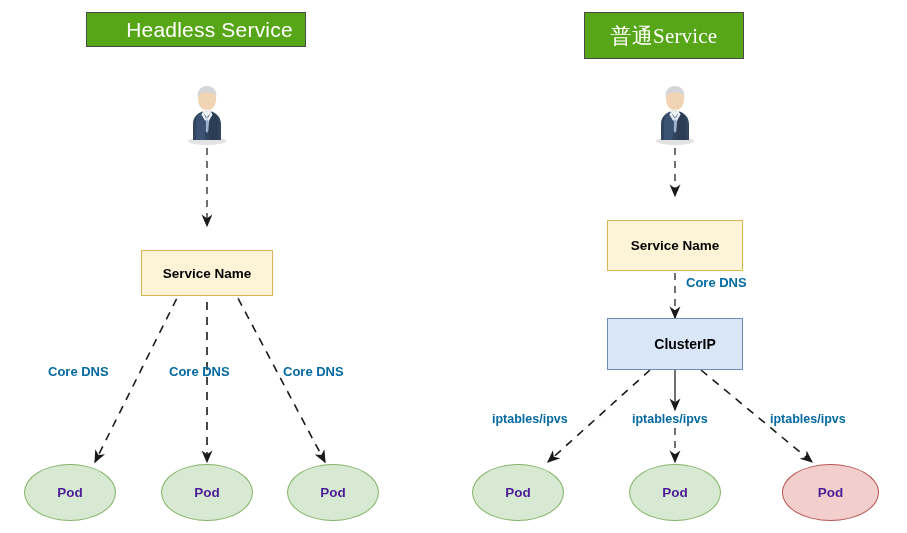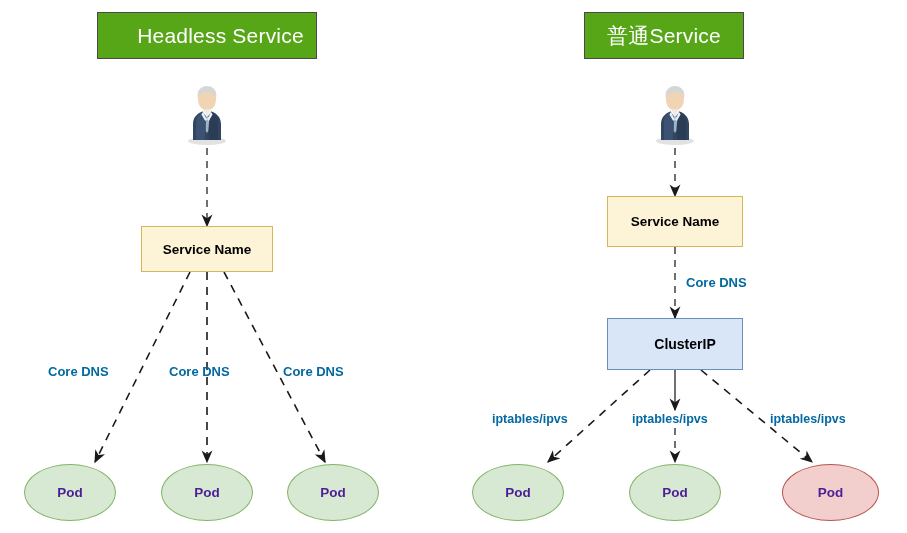--- a/index.html
+++ b/index.html
@@ -42,20 +42,21 @@
     font-weight: normal;
     letter-spacing: 0.2px;
   }
   
   .svcbox {
     background: #fdf3d7;
     border: 1px solid #d6b656;
     color: #000000;
     font-size: 13.5px;
     font-weight: bold;
+    margin-top: 24px;
   }
   
   .ipbox {
     background: #d9e6f7;
     border: 1px solid #6c8ebf;
     color: #000000;
     font-size: 14px;
     font-weight: bold;
     padding-left: 20px;
   }
@@ -115,21 +116,21 @@
     <line x1="675" y1="148" x2="675" y2="196" stroke="#4d4d4d" stroke-width="1.6" stroke-dasharray="7,6" marker-end="url(#ah)"></line>
 
     <line x1="675" y1="247" x2="675" y2="318" stroke="#4d4d4d" stroke-width="1.6" stroke-dasharray="7,6" marker-end="url(#ah)"></line>
 
     <line x1="650" y1="370" x2="548" y2="462" stroke="#1a1a1a" stroke-width="1.6" stroke-dasharray="8,7" marker-end="url(#ah)"></line>
     <line x1="675" y1="370" x2="675" y2="410" stroke="#4d4d4d" stroke-width="1.6" marker-end="url(#ah)"></line>
     <line x1="675" y1="428" x2="675" y2="462" stroke="#4d4d4d" stroke-width="1.6" stroke-dasharray="7,6" marker-end="url(#ah)"></line>
     <line x1="701" y1="370" x2="812" y2="462" stroke="#1a1a1a" stroke-width="1.6" stroke-dasharray="8,7" marker-end="url(#ah)"></line>
   </svg>
 
-  <div class="node banner" style="left:97px; top:12px; width:220px; height:47px;padding-left:27px;">Headless Service</div>
+  <div class="node banner" style="left:86px; top:12px; width:220px; height:35px;padding-left:27px;">Headless Service</div>
 
   <div class="avatar" style="left:183px; top:84px; width:48px; height:62px;">
     <svg width="48" height="62" viewBox="0 0 48 62" xmlns="http://www.w3.org/2000/svg">
       <ellipse cx="24" cy="57" rx="19" ry="4" fill="#e2e2e2"></ellipse>
       <path d="M24 4 C17 4 14.5 9 15 15 C15.2 20 17 26 24 26 C31 26 32.8 20 33 15 C33.5 9 31 4 24 4 Z" fill="#f0d4b4"></path>
       <path d="M14.6 13.5 C14 6 18 2 24 2 C30 2 34 6 33.4 13.5 C32.5 10 30 8.5 24 8.6 C18.6 8.7 15.6 10.2 14.6 13.5 Z" fill="#d4d6d8"></path>
       <path d="M10 56 L10 40 C10 33 15 29 19.5 27.5 L24 34 L28.5 27.5 C33 29 38 33 38 40 L38 56 Z" fill="#31455f"></path>
       <path d="M19.5 27.5 L24 34 L21.5 56 L13 56 L13 38 C13 33 16 29.5 19.5 27.5 Z" fill="#3b5273"></path>
       <path d="M28.5 27.5 L24 34 L26.5 56 L35 56 L35 38 C35 33 32 29.5 28.5 27.5 Z" fill="#2b3d55"></path>
       <path d="M20.6 26.6 L24 32 L27.4 26.6 L27.4 25 L20.6 25 Z" fill="#f6e3cb"></path>
@@ -143,21 +144,21 @@
   <div class="node svcbox" style="left:141px; top:226px; width:132px; height:46px;">Service Name</div>
 
   <div class="edge-label bold" style="left:48px; top:364px;">Core DNS</div>
   <div class="edge-label bold" style="left:169px; top:364px;">Core DNS</div>
   <div class="edge-label bold" style="left:283px; top:364px;">Core DNS</div>
 
   <div class="node pod green" style="left:24px; top:464px; width:92px; height:57px;">Pod</div>
   <div class="node pod green" style="left:161px; top:464px; width:92px; height:57px;">Pod</div>
   <div class="node pod green" style="left:287px; top:464px; width:92px; height:57px;">Pod</div>
 
-  <div class="node banner" style="left:584px; top:12px; width:160px; height:47px;">普通Service</div>
+  <div class="node banner" style="left:584px; top:12px; width:160px; height:47px;font-family:Liberation Serif, serif;">普通Service</div>
 
   <div class="avatar" style="left:651px; top:84px; width:48px; height:62px;">
     <svg width="48" height="62" viewBox="0 0 48 62" xmlns="http://www.w3.org/2000/svg">
       <ellipse cx="24" cy="57" rx="19" ry="4" fill="#e2e2e2"></ellipse>
       <path d="M24 4 C17 4 14.5 9 15 15 C15.2 20 17 26 24 26 C31 26 32.8 20 33 15 C33.5 9 31 4 24 4 Z" fill="#f0d4b4"></path>
       <path d="M14.6 13.5 C14 6 18 2 24 2 C30 2 34 6 33.4 13.5 C32.5 10 30 8.5 24 8.6 C18.6 8.7 15.6 10.2 14.6 13.5 Z" fill="#d4d6d8"></path>
       <path d="M10 56 L10 40 C10 33 15 29 19.5 27.5 L24 34 L28.5 27.5 C33 29 38 33 38 40 L38 56 Z" fill="#31455f"></path>
       <path d="M19.5 27.5 L24 34 L21.5 56 L13 56 L13 38 C13 33 16 29.5 19.5 27.5 Z" fill="#3b5273"></path>
       <path d="M28.5 27.5 L24 34 L26.5 56 L35 56 L35 38 C35 33 32 29.5 28.5 27.5 Z" fill="#2b3d55"></path>
       <path d="M20.6 26.6 L24 32 L27.4 26.6 L27.4 25 L20.6 25 Z" fill="#f6e3cb"></path>

